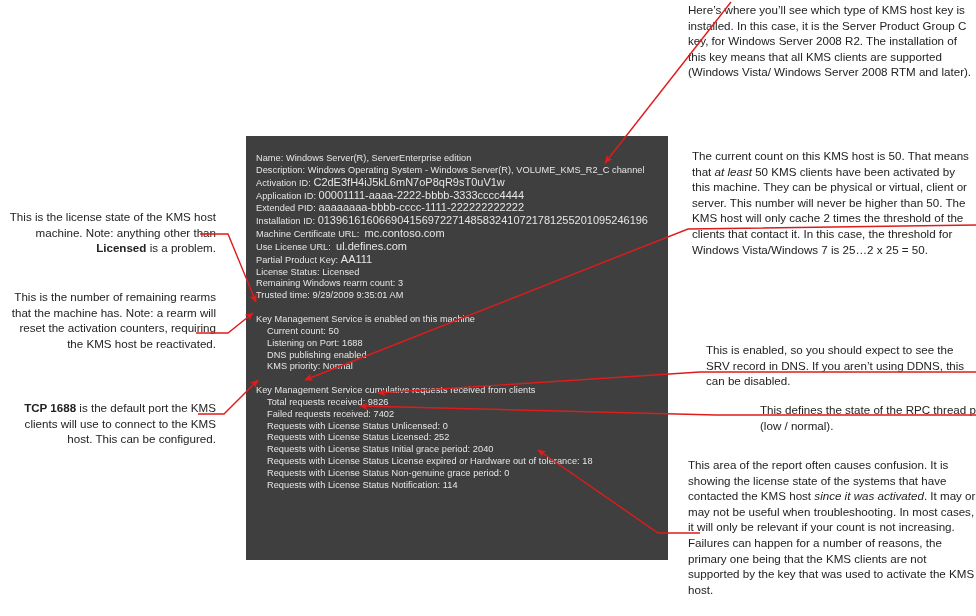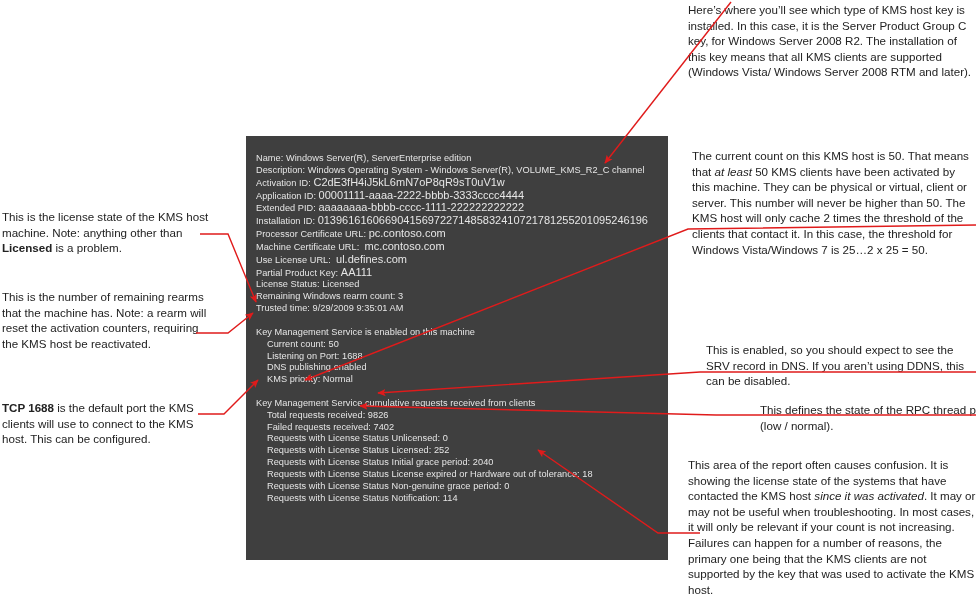--- a/index.html
+++ b/index.html
@@ -46,21 +46,21 @@
   
   .note {
     position: absolute;
     font-family: "Liberation Sans", sans-serif;
     font-size: 11.6px;
     line-height: 15.6px;
     color: #222222;
     z-index: 3;
   }
   .note.right { text-align: left; }
-  .note.left  { text-align: left; }
+  .note.left  { text-align: right; }
   .note b { font-weight: bold; }
   .note i { font-style: italic; }
 
   #note-host-key      { left: 688px; top: 2px;   width: 288px; }
   #note-current-count { left: 692px; top: 148px; width: 284px; }
   #note-dns           { left: 706px; top: 318px; width: 262px; margin-top: 24px; }
   #note-rpc           { left: 722px; top: 402px; width: 254px; margin-left: 38px; }
   #note-cumulative    { left: 688px; top: 457px; width: 288px; }
 
   #note-license-state { left: 2px;   top: 209px; width: 214px; }
@@ -110,21 +110,20 @@
   <div class="console-line">Description: <span>Windows Operating System - Windows Server(R), VOLUME_KMS_R2_C channel</span></div>
 
   <div class="console-line">Activation ID: <span class="big">C2dE3fH4iJ5kL6mN7oP8qR9sT0uV1w</span></div>
 
   <div class="console-line">Application ID: <span class="big">00001111-aaaa-2222-bbbb-3333cccc4444</span></div>
 
   <div class="console-line">Extended PID: <span class="big">aaaaaaaa-bbbb-cccc-1111-222222222222</span></div>
 
   <div class="console-line">Installation ID: <span class="big">013961616066904156972271485832410721781255201095246196</span></div>
 
-  <div class="console-line">Processor Certificate URL: <span class="big">pc.contoso.com</span></div>
 
   <div class="console-line">Machine Certificate URL:  <span class="big">mc.contoso.com</span></div>
 
   <div class="console-line">Use License URL:  <span class="big">ul.defines.com</span></div>
 
 
   <div class="console-line">Partial Product Key: <span class="big">AA111</span></div>
 
   <div class="console-line">License Status: <span>Licensed</span></div>
 

